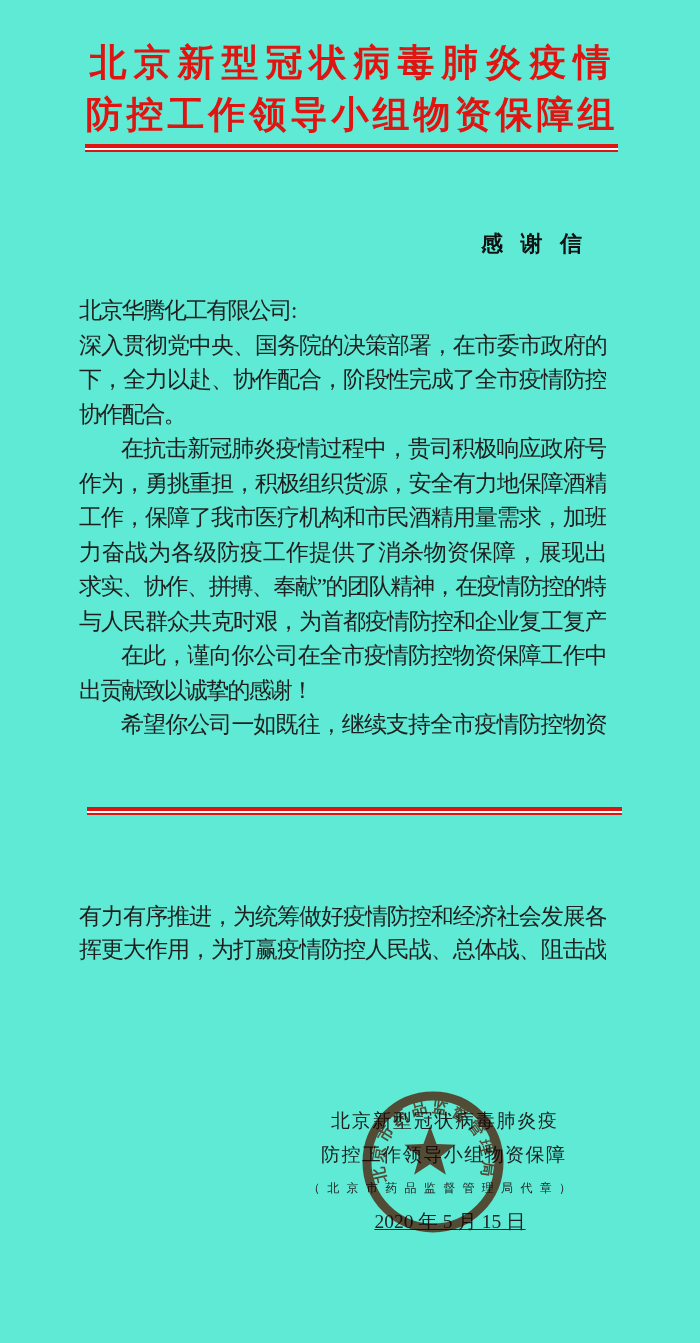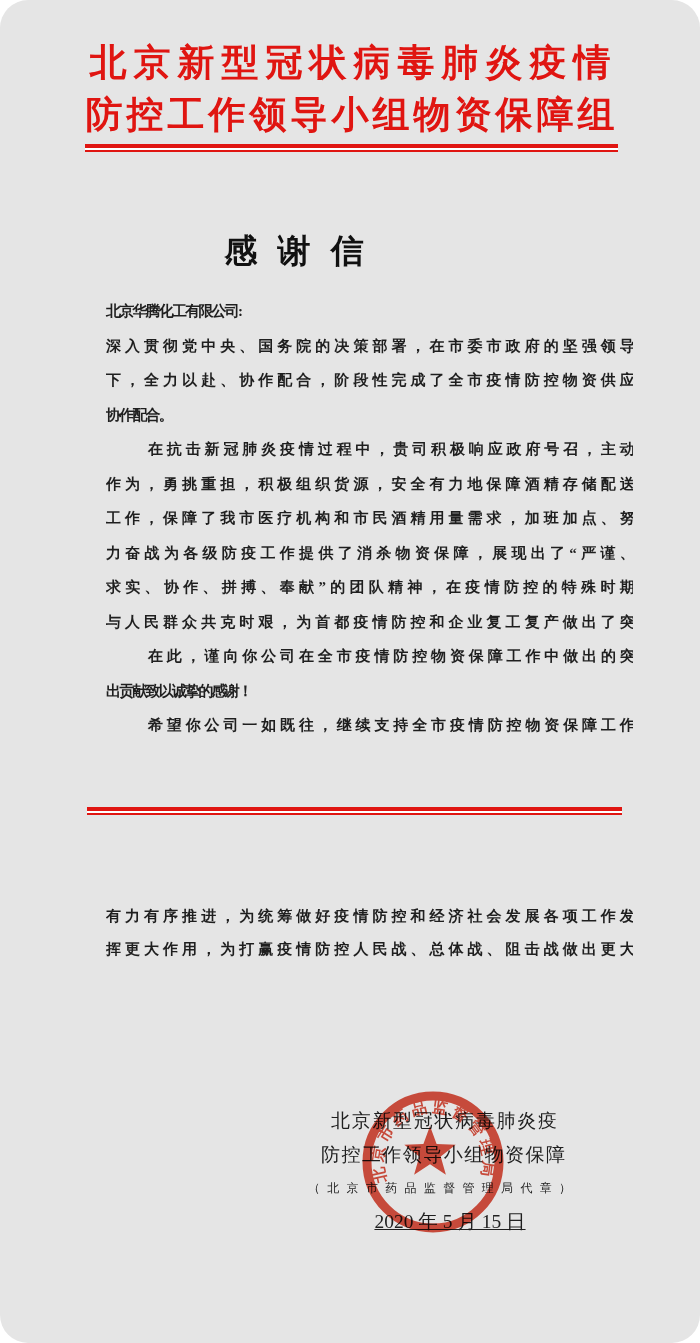--- a/index.html
+++ b/index.html
@@ -1,35 +1,35 @@
 <!DOCTYPE html>
 <html><head>
 <meta charset="utf-8">
 <style>
   html,body{margin:0;padding:0;background:#ffffff;}
   .page{
-    position:relative;width:700px;height:1343px;background:#e5e5e5;
+    position:relative;width:700px;height:1343px;background:#5eead4;
     font-family:"Liberation Serif","DejaVu Serif",serif;color:#1f1f1f;
-    overflow:hidden;margin:0 auto;border-radius:28px;
+    overflow:hidden;margin:0 auto;
   }
   
   .letterhead{position:absolute;top:0;left:0;width:700px;}
   .lh-line{width:700px;text-align:center;color:#e01511;font-weight:bold;
     font-family:"Liberation Serif","DejaVu Serif",serif;white-space:nowrap;}
   .lh-line1{position:absolute;top:38px;font-size:37px;letter-spacing:7px;text-indent:7px;}
   .lh-line2{position:absolute;top:90px;font-size:37px;letter-spacing:4px;text-indent:4px;}
   .double-rule{position:absolute;height:2px;background:#ffffff;
     border-top:4px solid #e01511;border-bottom:2px solid #e01511;}
   .rule1{top:144px;left:85px;width:533px;}
   .rule2{top:807px;left:87px;width:535px;}
   
-  .title{position:absolute;top:229px;left:0;width:588px;text-align:center;
-    font-size:33px;font-weight:bold;letter-spacing:6px;text-indent:6px;color:#111;}
+  .title{position:absolute;top:229px;left:0;width:588px;text-align:right;
+    font-size:22px;font-weight:bold;letter-spacing:6px;text-indent:6px;color:#111;}
   
-  .body-block{position:absolute;left:106px;width:527px;font-size:15px;letter-spacing:-1.8px;font-weight:bold;}
+  .body-block{position:absolute;left:79px;width:527px;font-size:23px;letter-spacing:-1.8px;}
   .body-page1{top:294px;}
   .body-page2{top:900px;}
   .body-page1 .line{height:34.5px;line-height:34.5px;}
   .body-page2 .line{height:33px;line-height:33px;}
   .line{text-align:justify;white-space:nowrap;}
   .line.fill{text-align-last:justify;white-space:normal;overflow:hidden;}
   .line.ind{text-indent:42px;}
   .line.plain{text-align:left;text-align-last:left;}
   
   .sig-line{position:absolute;height:26px;line-height:26px;font-size:19px;

